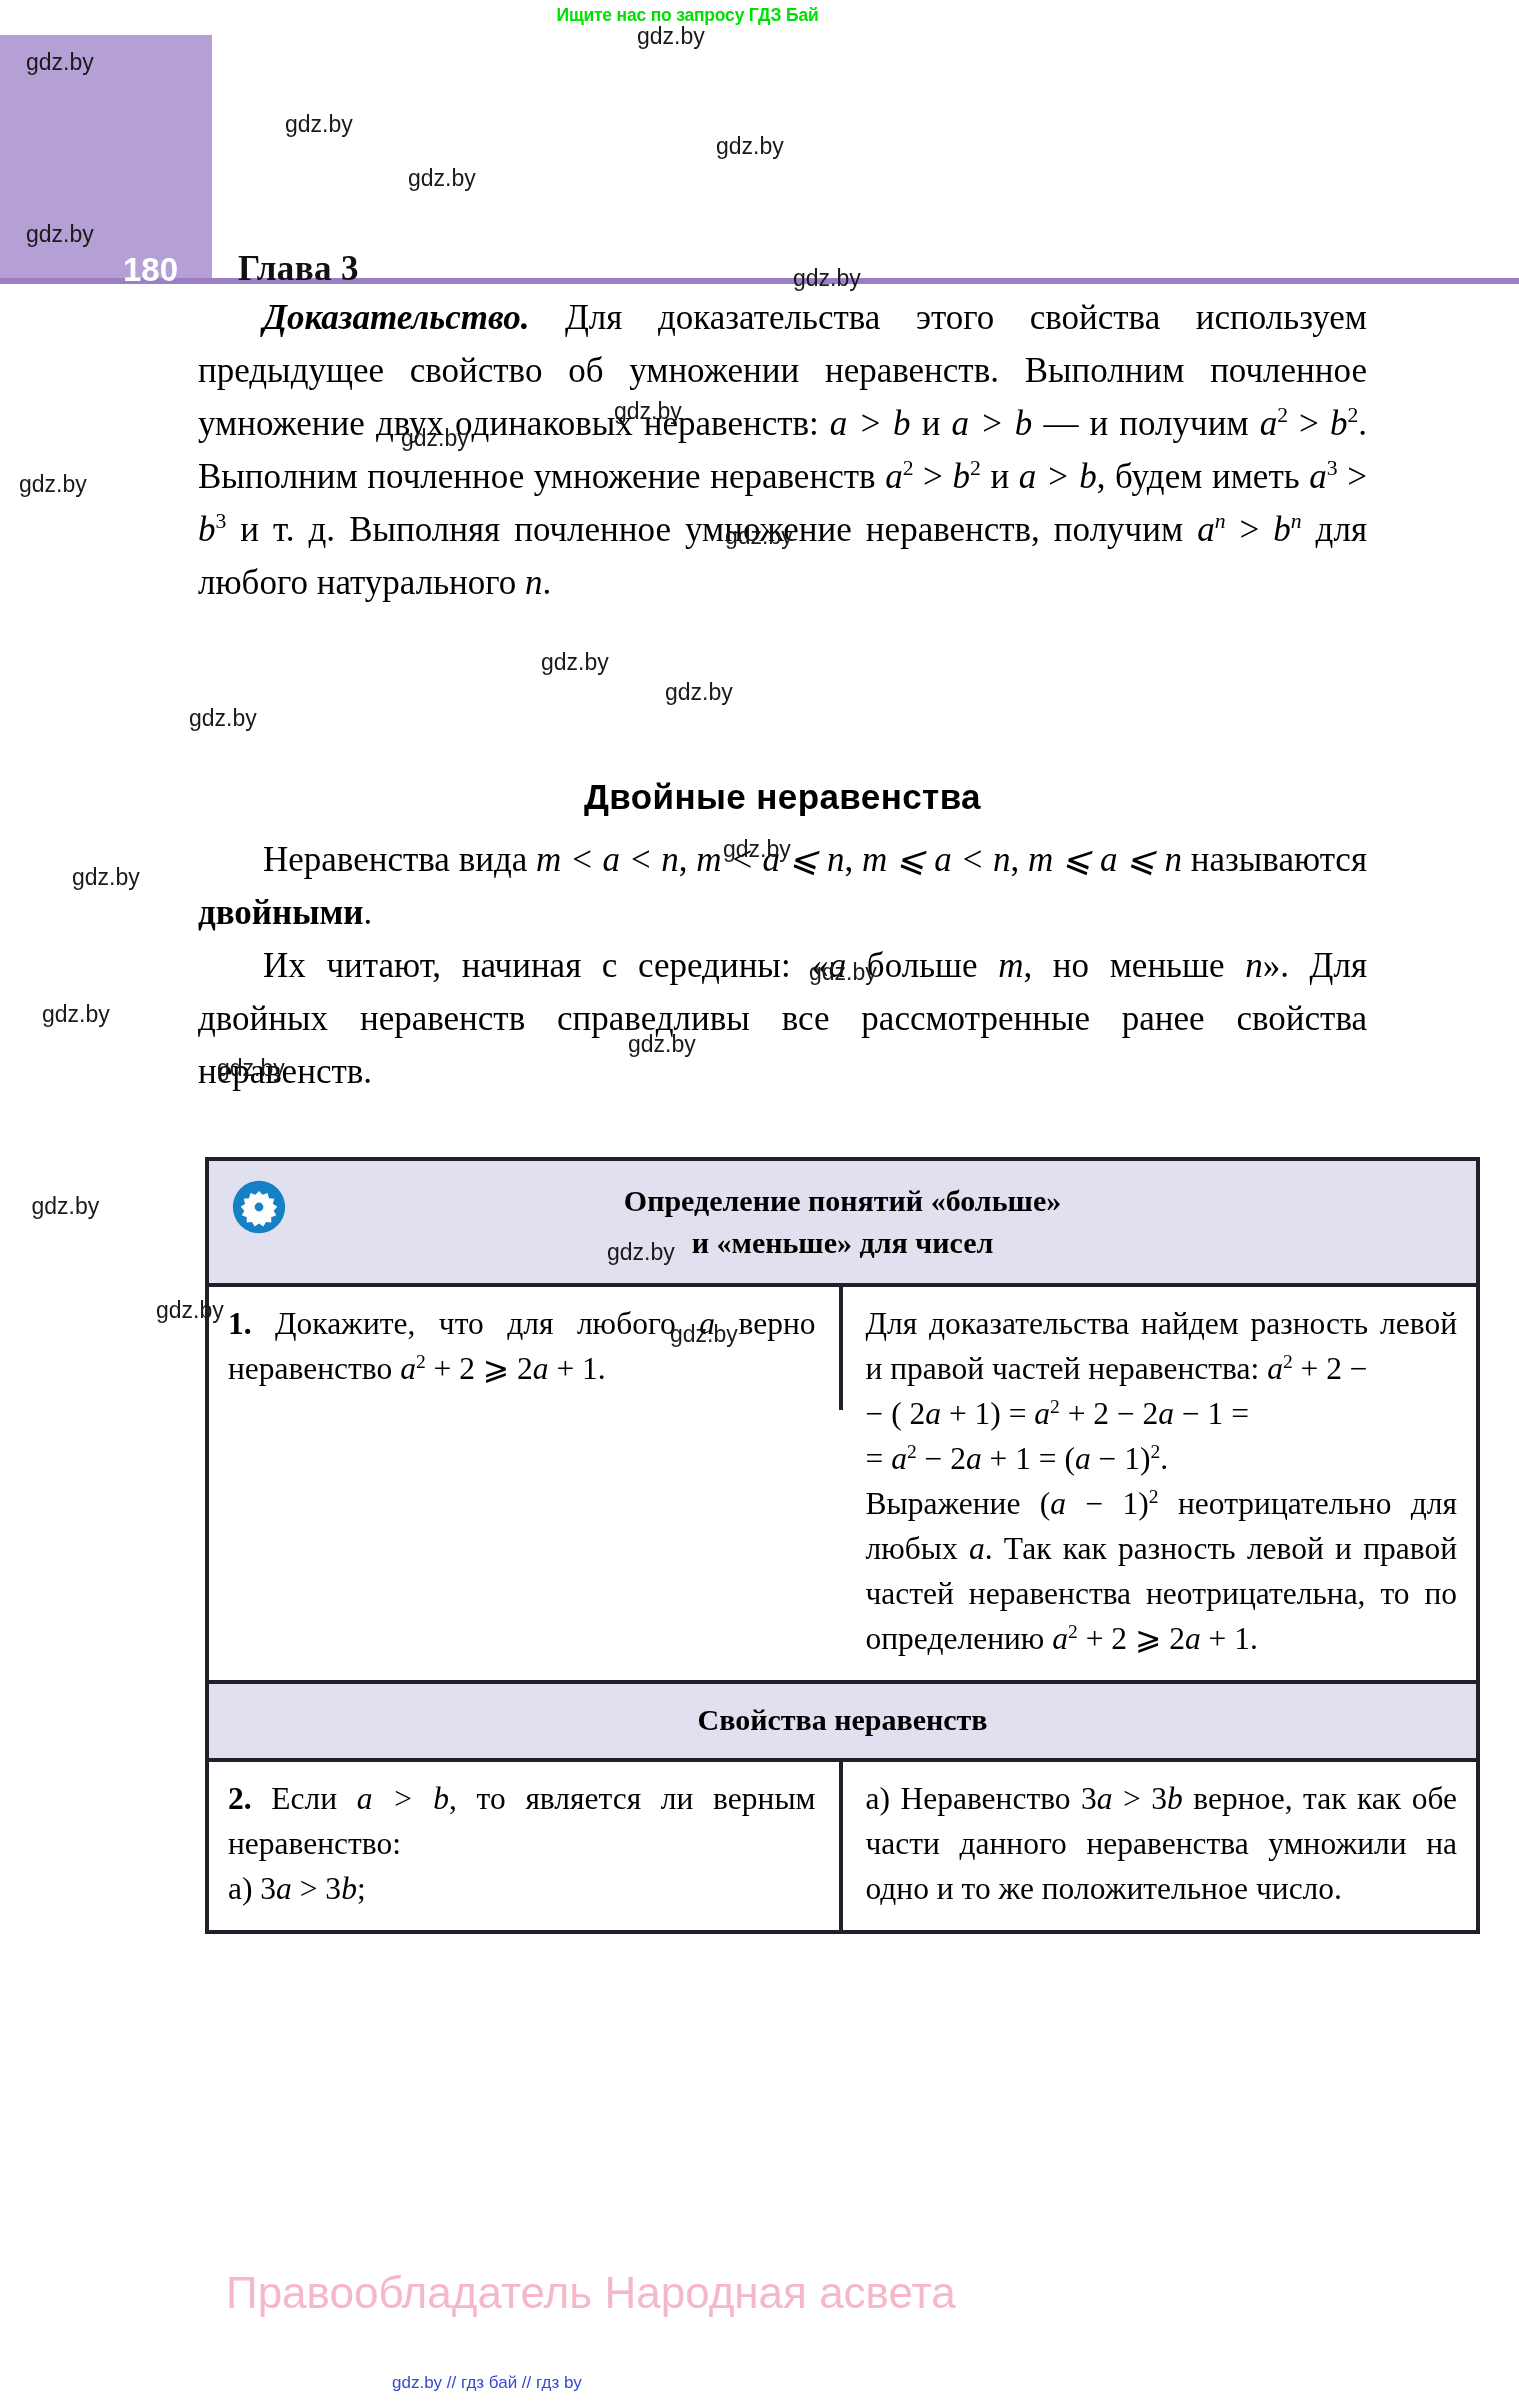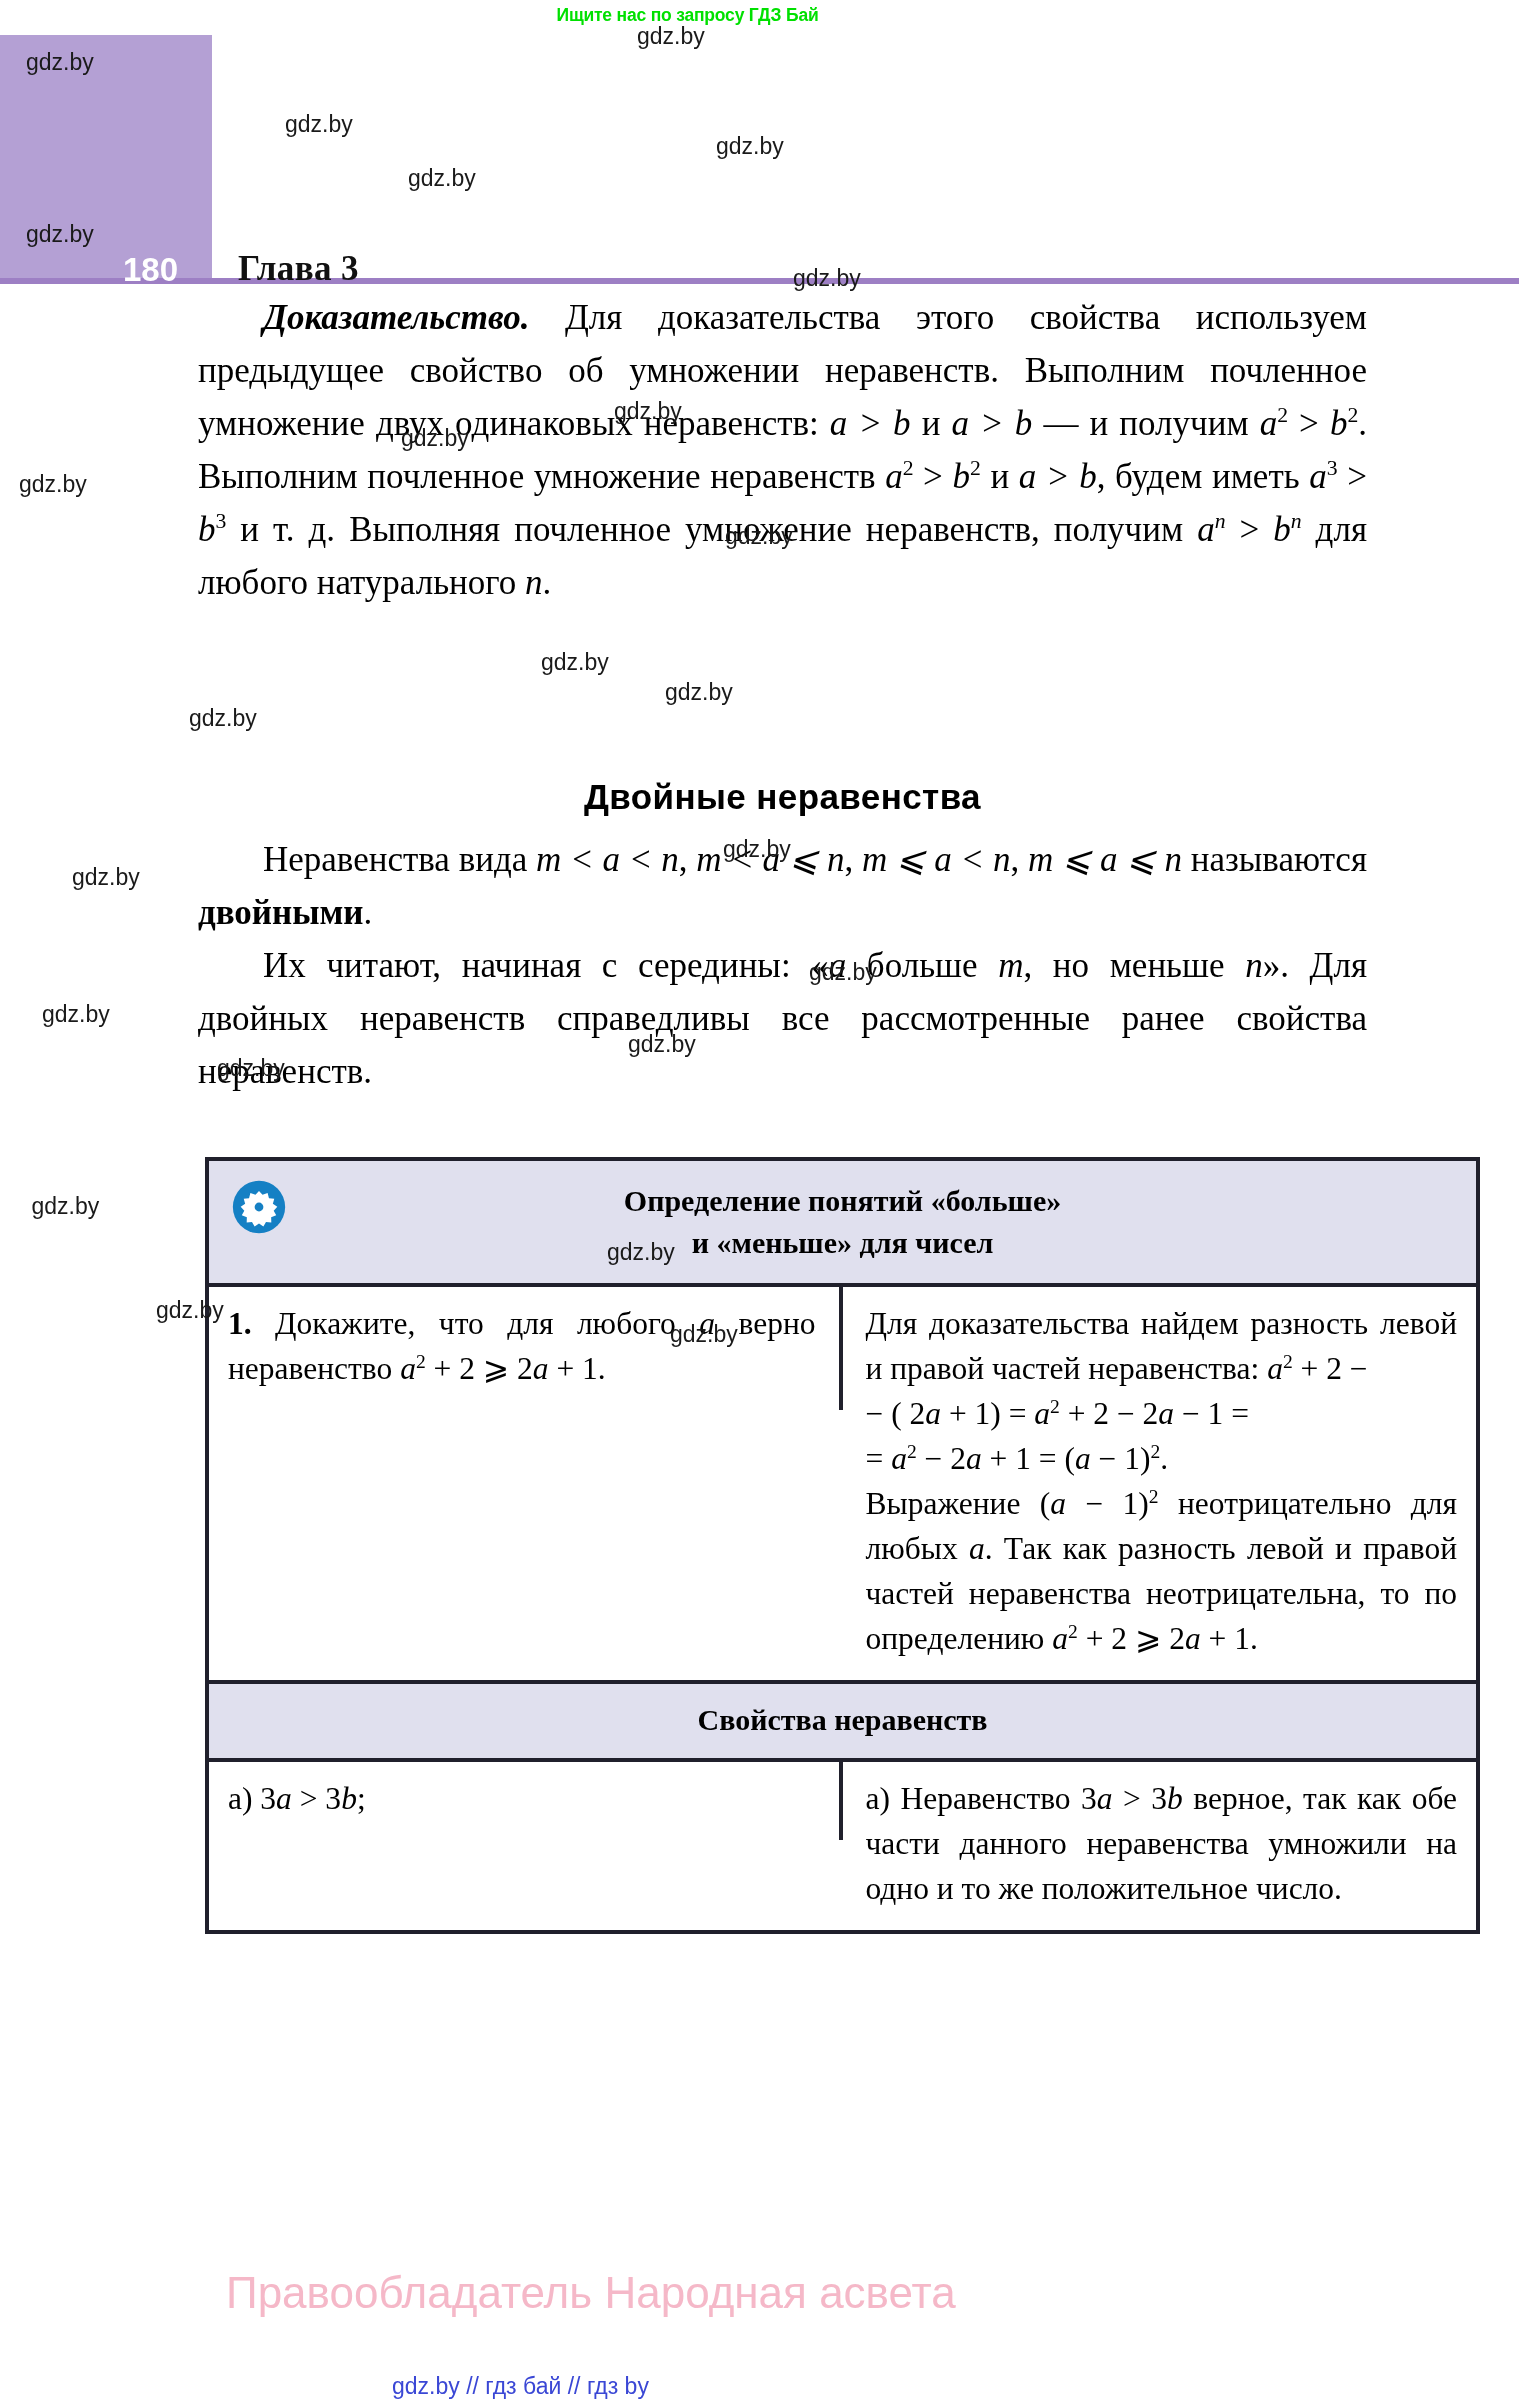--- a/index.html
+++ b/index.html
@@ -192,21 +192,21 @@
   .wm-big-pink {
     position: absolute;
     font-family: "Liberation Sans", sans-serif;
     font-size: 44px;
     color: #f5b8c8;
     white-space: nowrap;
   }
   .wm-bottom-blue {
     position: absolute;
     font-family: "Liberation Sans", sans-serif;
-    font-size: 23px;
+    font-size: 17px;
     color: #3a47d5;
     white-space: nowrap;
   }
 </style>
 </head>
 <body>
 
 <div class="promo-line">Ищите нас по запросу ГДЗ Бай</div>
 
 <div class="header-band">
@@ -261,20 +261,23 @@
       <div class="ex-text">
         <span>Для доказательства найдем разность левой и правой частей неравенства: </span><span class="mathit">a</span><sup class="sq">2</sup><span> + 2 −</span><br><span>− ( 2</span><span class="mathit">a</span><span> + 1) = </span><span class="mathit">a</span><sup class="sq">2</sup><span> + 2 − 2</span><span class="mathit">a</span><span> − 1 =</span><br><span>= </span><span class="mathit">a</span><sup class="sq">2</sup><span> − 2</span><span class="mathit">a</span><span> + 1 = (</span><span class="mathit">a</span><span> − 1)</span><sup class="sq">2</sup><span>.</span><br><span>Выражение (</span><span class="mathit">a</span><span> − 1)</span><sup class="sq">2</sup><span> неотрицательно для любых </span><span class="mathit">a</span><span>. Так как разность левой и правой частей неравенства неотрицательна, то по определению </span><span class="mathit">a</span><sup class="sq">2</sup><span> + 2 ⩾ 2</span><span class="mathit">a</span><span> + 1.</span>
       </div>
     </div>
   </div>
 
   <div class="subrow-head">Свойства неравенств</div>
 
   <div class="ex-row">
     <div class="ex-cell-left">
+      <div class="ex-text">
+        <span class="bld">2.</span><span> Если </span><span class="mathit">a &gt; b</span><span>, то является ли верным неравенство:</span>
+      </div>
       <div class="ex-text hang">
         <span>а) 3</span><span class="mathit">a</span><span> &gt; 3</span><span class="mathit">b</span><span>;</span>
       </div>
     </div>
     <div class="ex-cell-right">
       <div class="ex-text">
         <span>а) Неравенство 3</span><span class="mathit">a</span><span> &gt; 3</span><span class="mathit">b</span><span> верное, так как обе части данного неравенства умножили на одно и то же положительное число.</span>
       </div>
     </div>
   </div>

